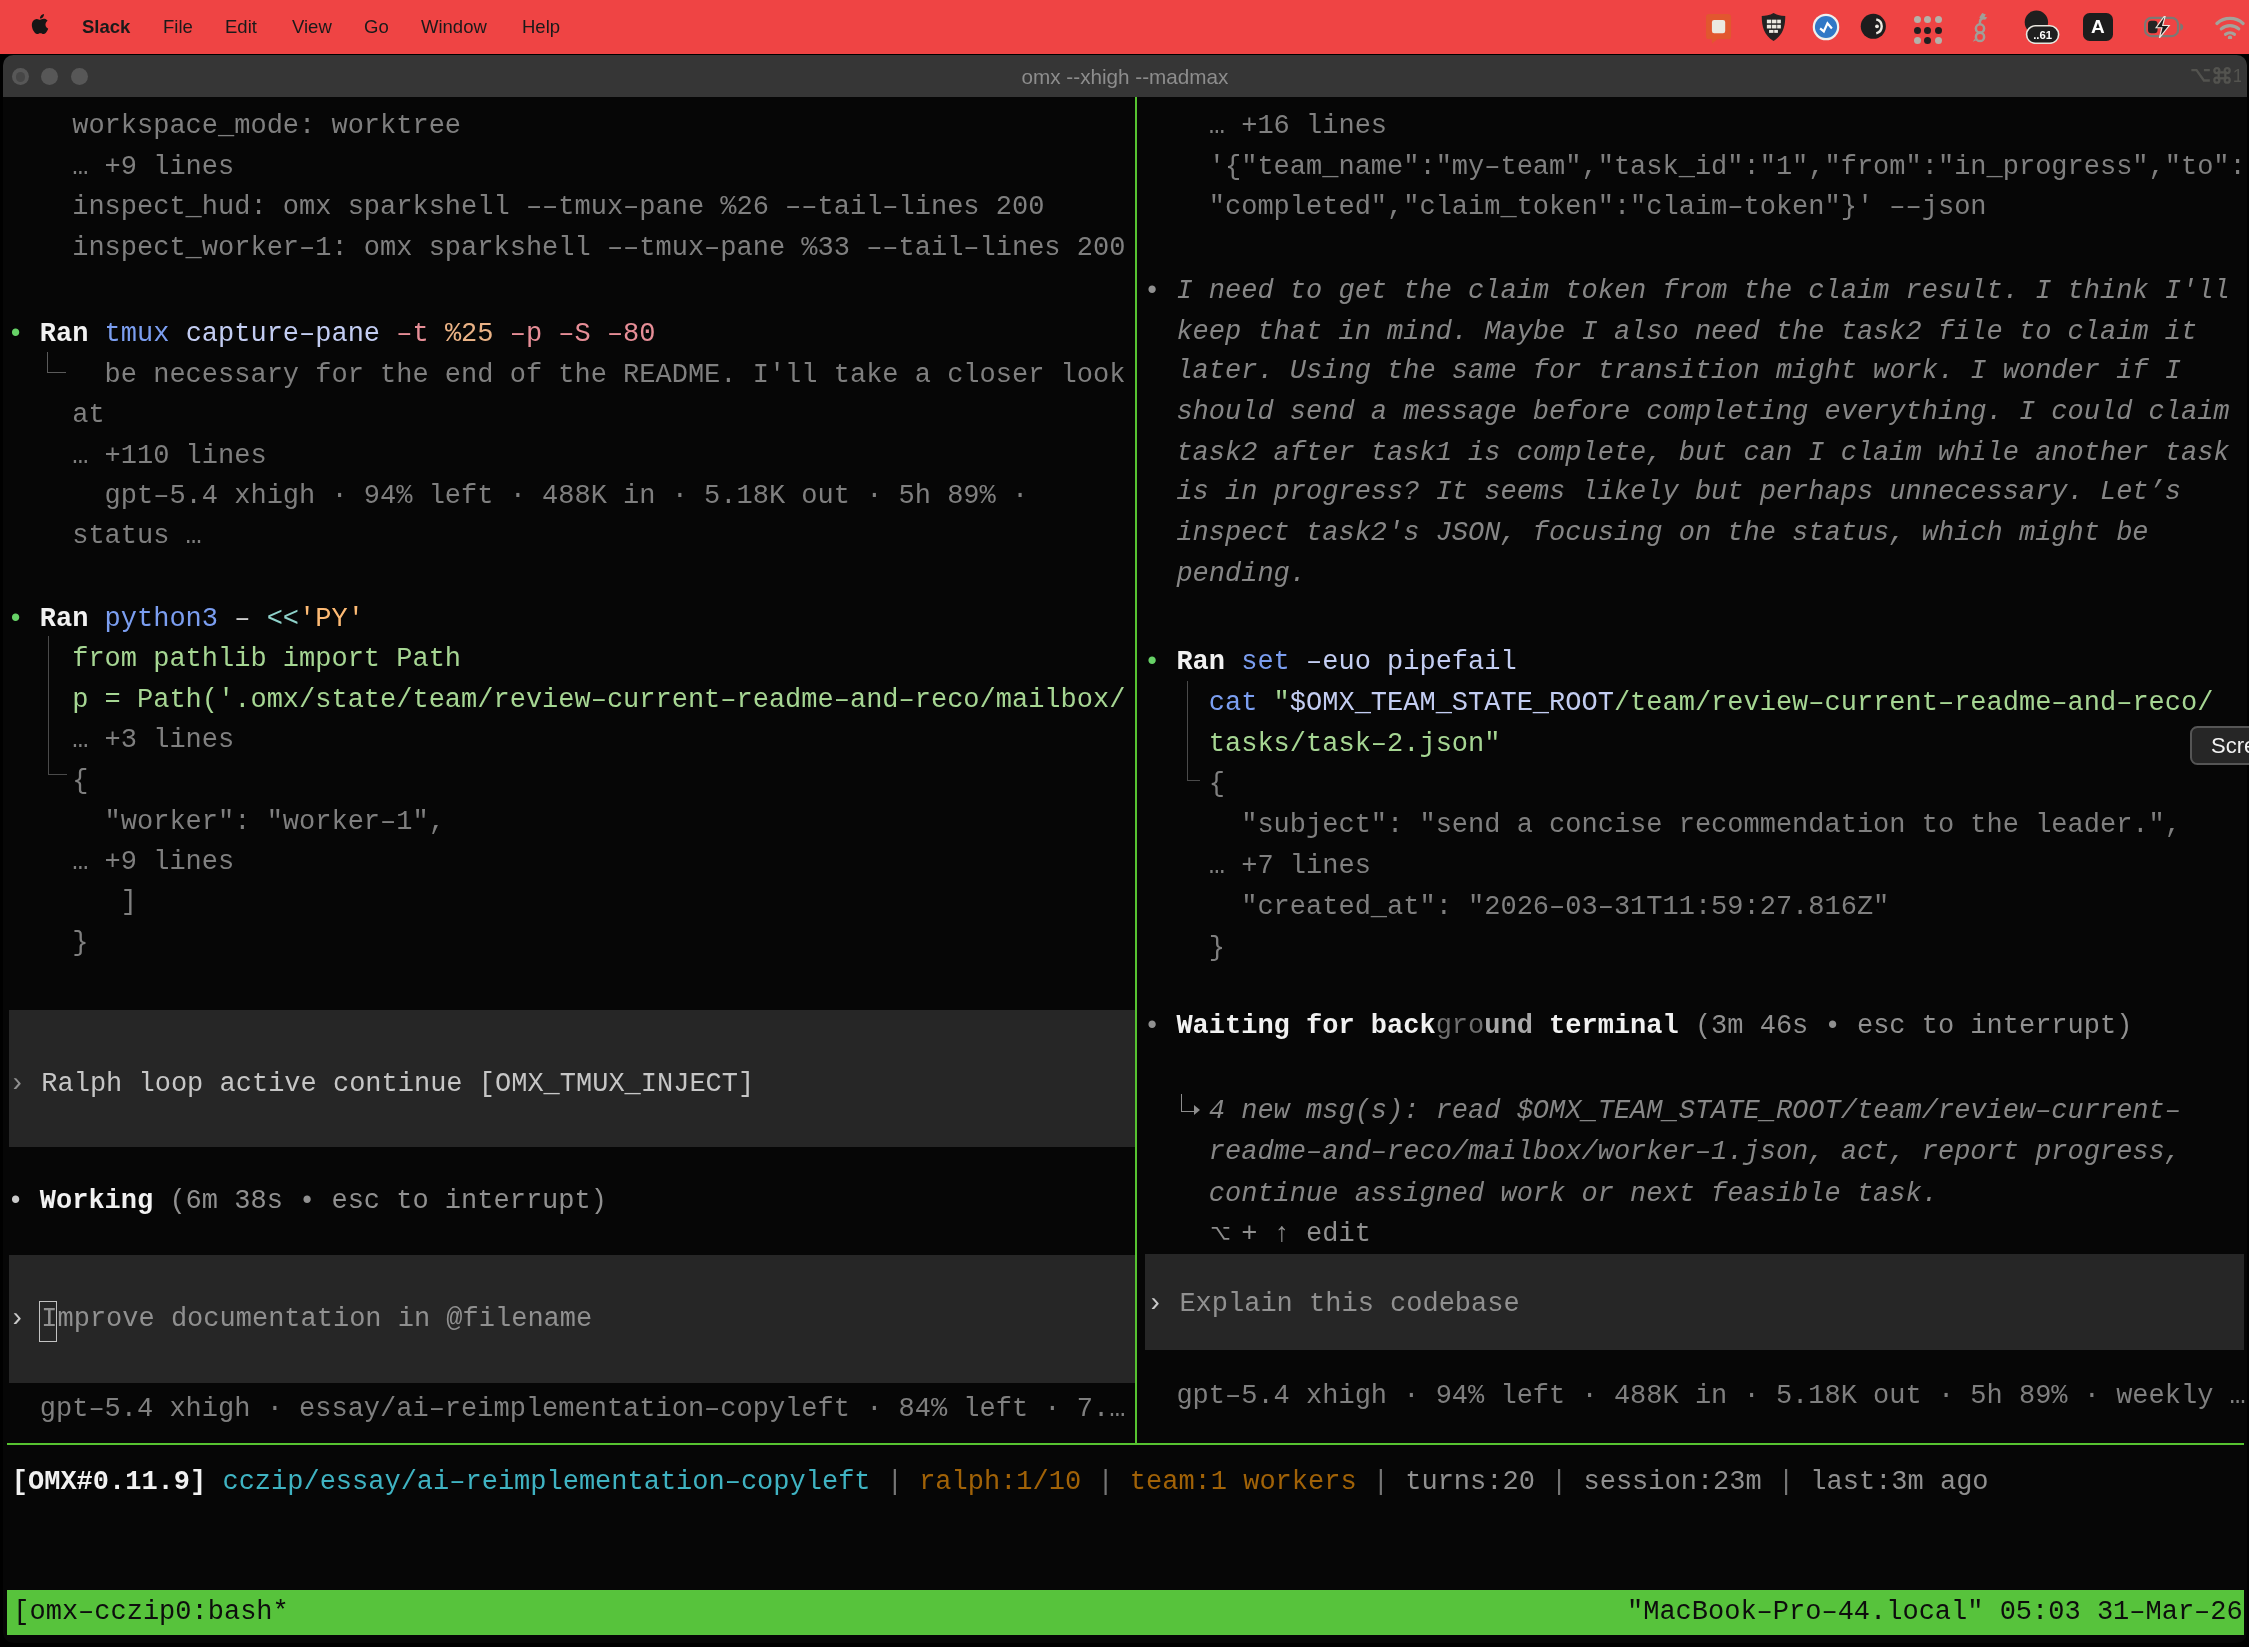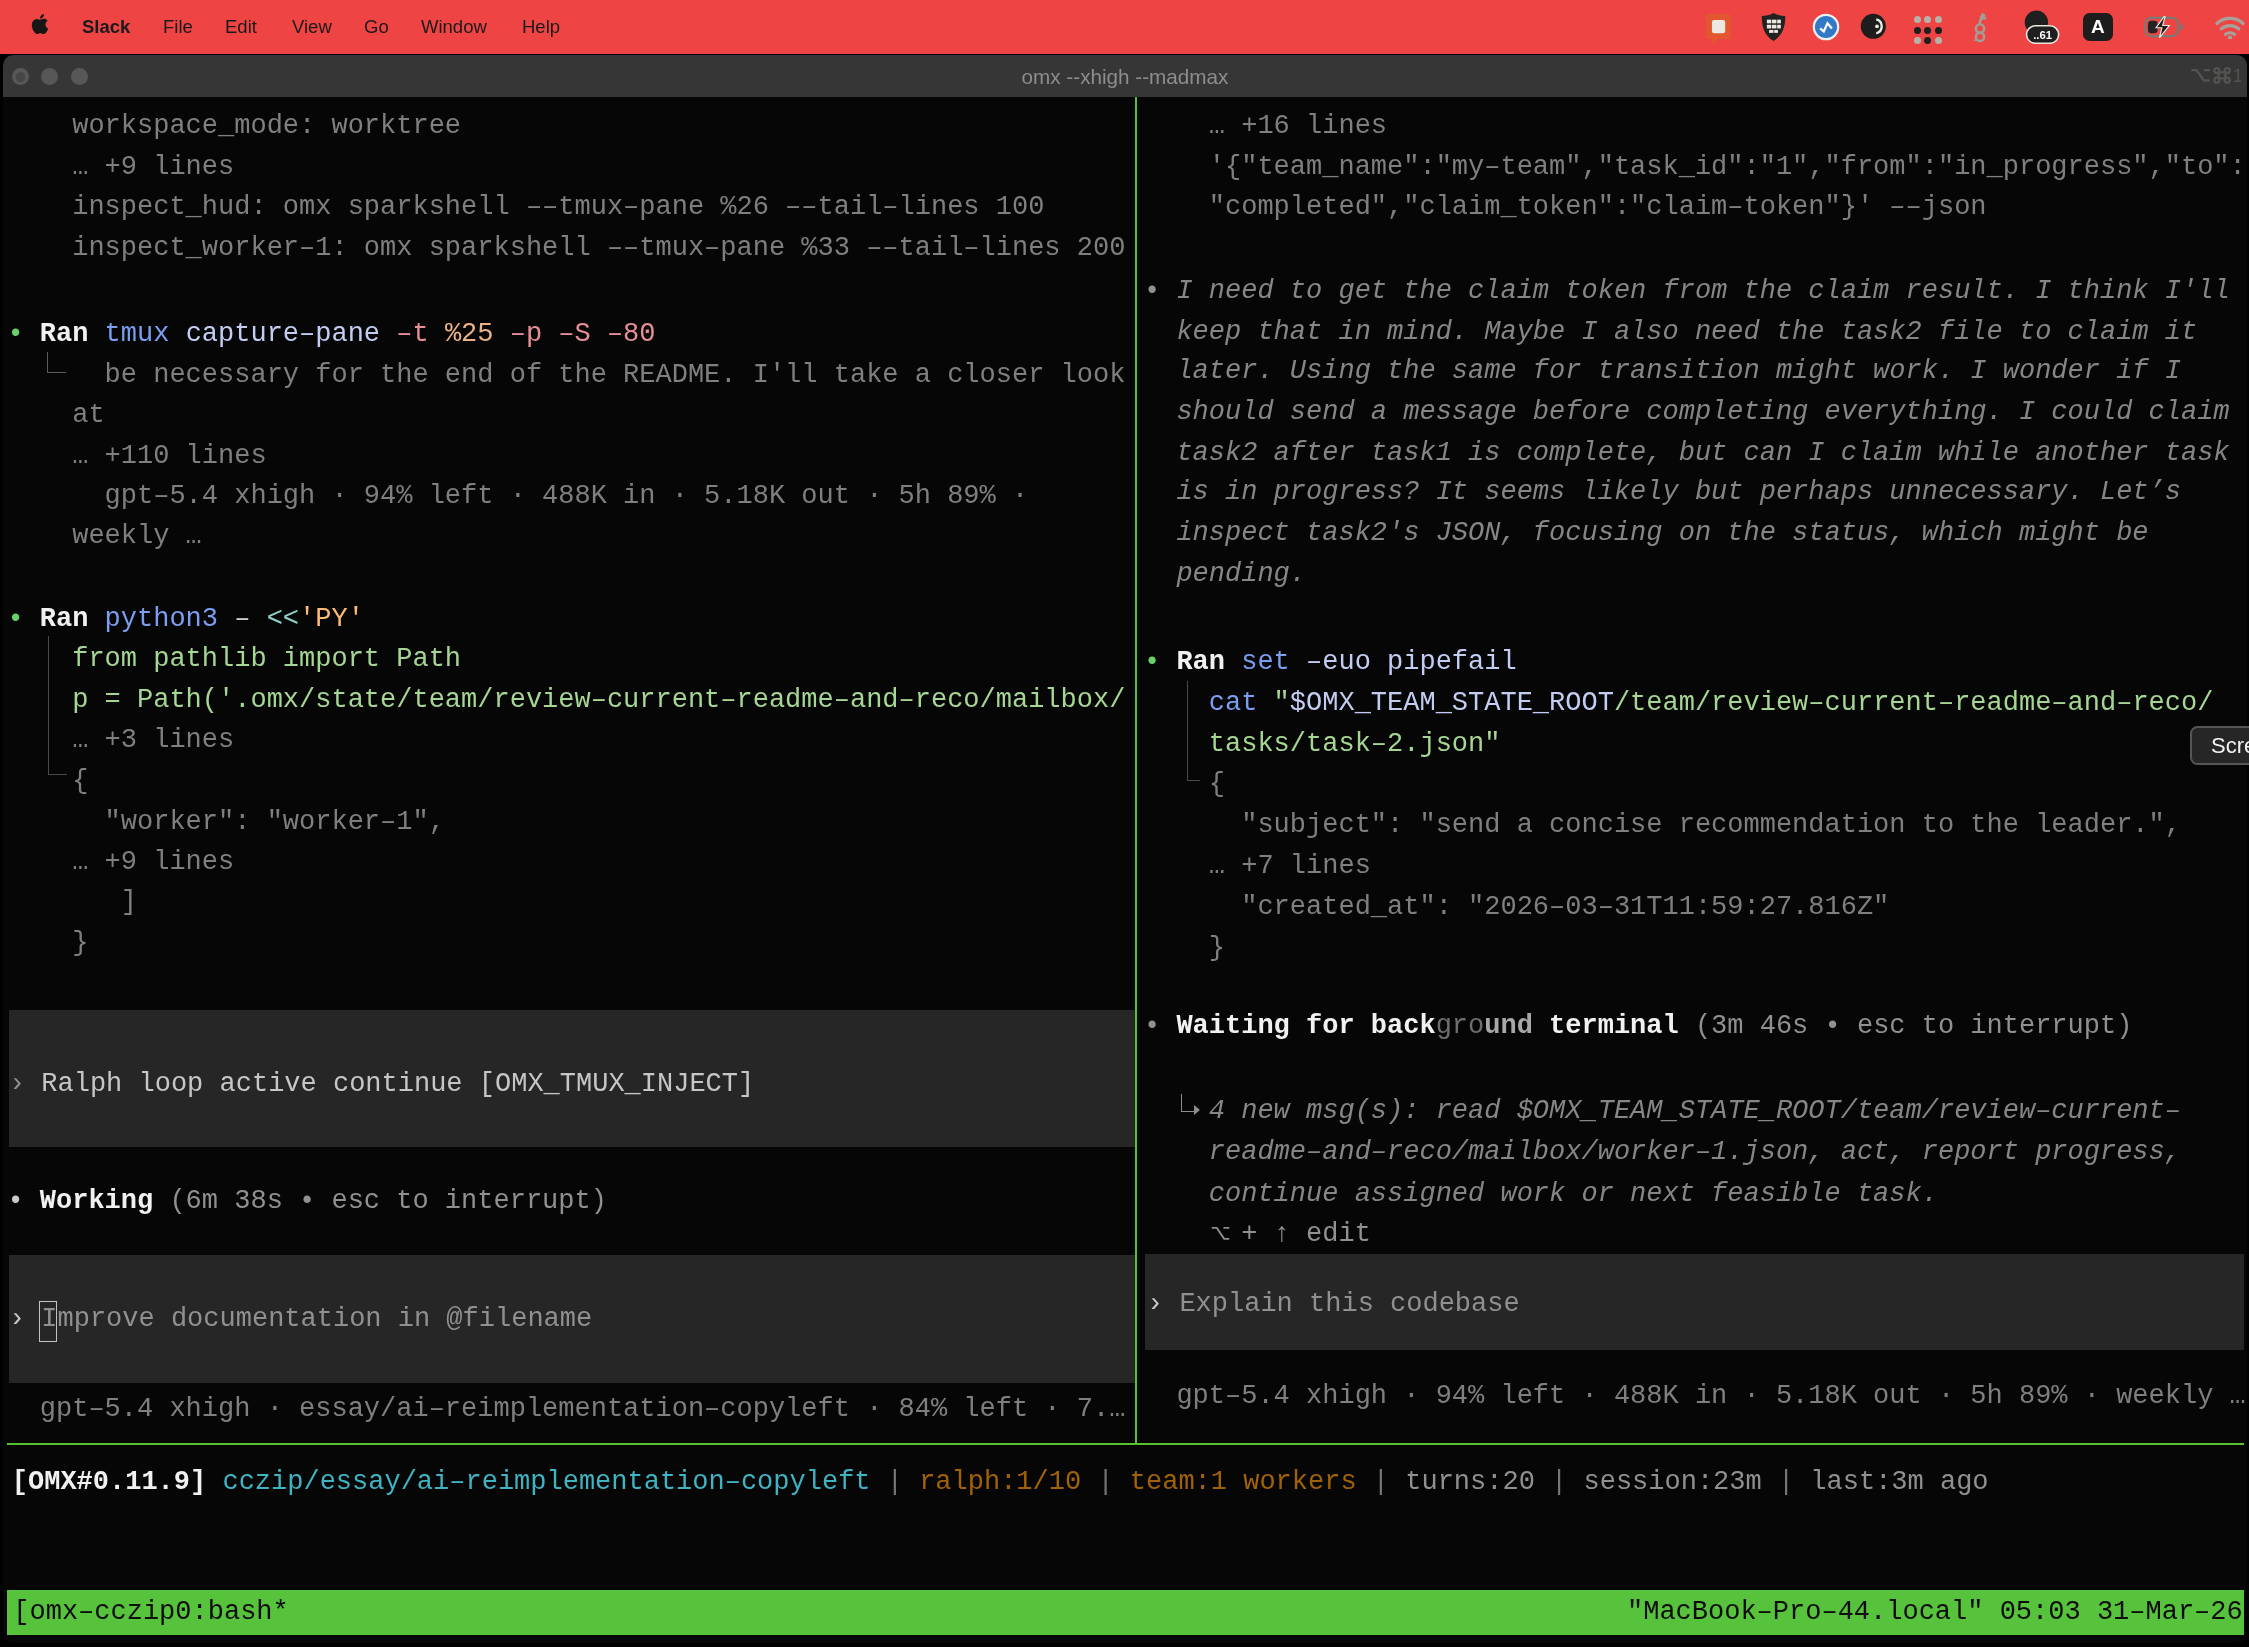--- a/index.html
+++ b/index.html
@@ -140,28 +140,28 @@
 <div style="position:absolute;left:48px;top:636px;width:19px;height:139px;border-left:1.5px solid #4a4a4a;border-bottom:1.5px solid #4a4a4a"></div>
 <div style="position:absolute;left:1187px;top:681px;width:13.3px;height:100px;border-left:1.5px solid #4a4a4a;border-bottom:1.5px solid #4a4a4a"></div>
 <div style="position:absolute;left:1181px;top:1094px;width:13.3px;height:17.7px;border-left:1.5px solid #8d8d8d;border-bottom:1.5px solid #8d8d8d"></div>
 <div style="position:absolute;left:1194px;top:1105px;width:0;height:0;border-left:6.6px solid #8d8d8d;border-top:5.2px solid transparent;border-bottom:5.2px solid transparent"></div>
 <svg style="position:absolute;left:1211px;top:1222px" width="19" height="22" viewBox="0 0 26 30">
     <path d="M1 8h7l10 15h7M17 8h8" stroke="#8d8d8d" stroke-width="2.6" fill="none"></path>
   </svg>
 <div style="position:absolute;left:39px;top:1301px;width:17.7px;height:41px;border:1.5px solid #c2c2c2"></div>
 <div class="t" style="left:7.4px;top:106px"><span class="g">    workspace_mode: worktree</span></div>
 <div class="t" style="left:7.4px;top:147px"><span class="g">    … +9 lines</span></div>
-<div class="t" style="left:7.4px;top:187px"><span class="g">    inspect_hud: omx sparkshell ––tmux–pane %26 ––tail–lines 100</span></div>
+<div class="t" style="left:7.4px;top:187px"><span class="g">    inspect_hud: omx sparkshell ––tmux–pane %26 ––tail–lines 200</span></div>
 <div class="t" style="left:7.4px;top:228px"><span class="g">    inspect_worker–1: omx sparkshell ––tmux–pane %33 ––tail–lines 200</span></div>
 <div class="t" style="left:7.4px;top:314px"><span class="gn">•</span><span class="g"> </span><span class="w">Ran</span><span class="g"> </span><span class="b">tmux</span><span class="g"> </span><span class="p">capture–pane</span><span class="g"> </span><span class="k">–t</span><span class="g"> </span><span class="o">%25</span><span class="g"> </span><span class="k">–p</span><span class="g"> </span><span class="k">–S</span><span class="g"> </span><span class="k">–80</span></div>
 <div class="t" style="left:7.4px;top:355px"><span class="g">      be necessary for the end of the README. I'll take a closer look</span></div>
 <div class="t" style="left:7.4px;top:395px"><span class="g">    at</span></div>
 <div class="t" style="left:7.4px;top:436px"><span class="g">    … +110 lines</span></div>
 <div class="t" style="left:7.4px;top:476px"><span class="g">      gpt–5.4 xhigh · 94% left · 488K in · 5.18K out · 5h 89% ·</span></div>
-<div class="t" style="left:7.4px;top:516px"><span class="g">    weekly …</span></div>
+<div class="t" style="left:7.4px;top:516px"><span class="g">    status …</span></div>
 <div class="t" style="left:7.4px;top:599px"><span class="gn">•</span><span class="g"> </span><span class="w">Ran</span><span class="g"> </span><span class="b">python3</span><span class="g"> </span><span class="pw">–</span><span class="g"> </span><span class="cy">&lt;&lt;</span><span class="li">'PY'</span></div>
 <div class="t" style="left:7.4px;top:639px"><span class="n">    from pathlib import Path</span></div>
 <div class="t" style="left:7.4px;top:680px"><span class="n">    p = Path('.omx/state/team/review–current–readme–and–reco/mailbox/</span></div>
 <div class="t" style="left:7.4px;top:720px"><span class="g">    … +3 lines</span></div>
 <div class="t" style="left:7.4px;top:761px"><span class="g">    {</span></div>
 <div class="t" style="left:7.4px;top:802px"><span class="g">      "worker": "worker–1",</span></div>
 <div class="t" style="left:7.4px;top:842px"><span class="g">    … +9 lines</span></div>
 <div class="t" style="left:7.4px;top:882px"><span class="g">       ]</span></div>
 <div class="t" style="left:7.4px;top:923px"><span class="g">    }</span></div>
 <div class="t" style="left:8.9px;top:1064px"><span class="g2">› </span><span class="gb">Ralph loop active continue [OMX_TMUX_INJECT]</span></div>

